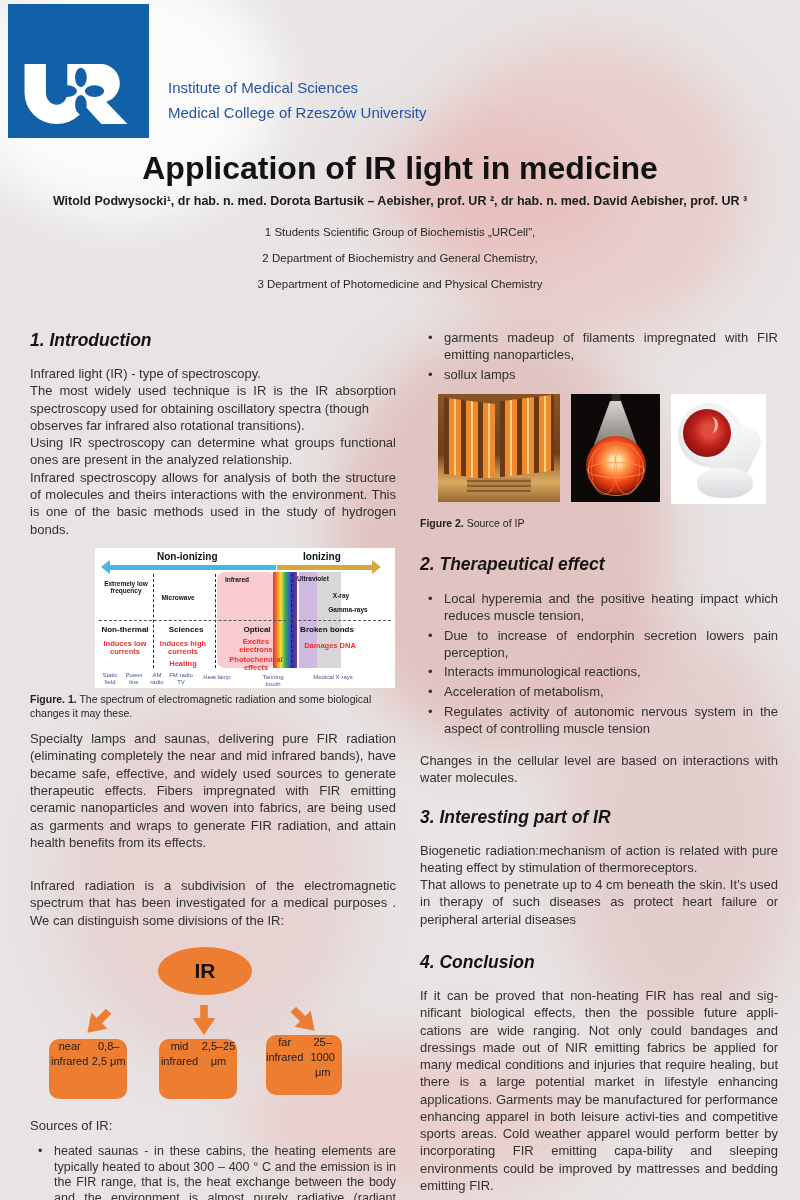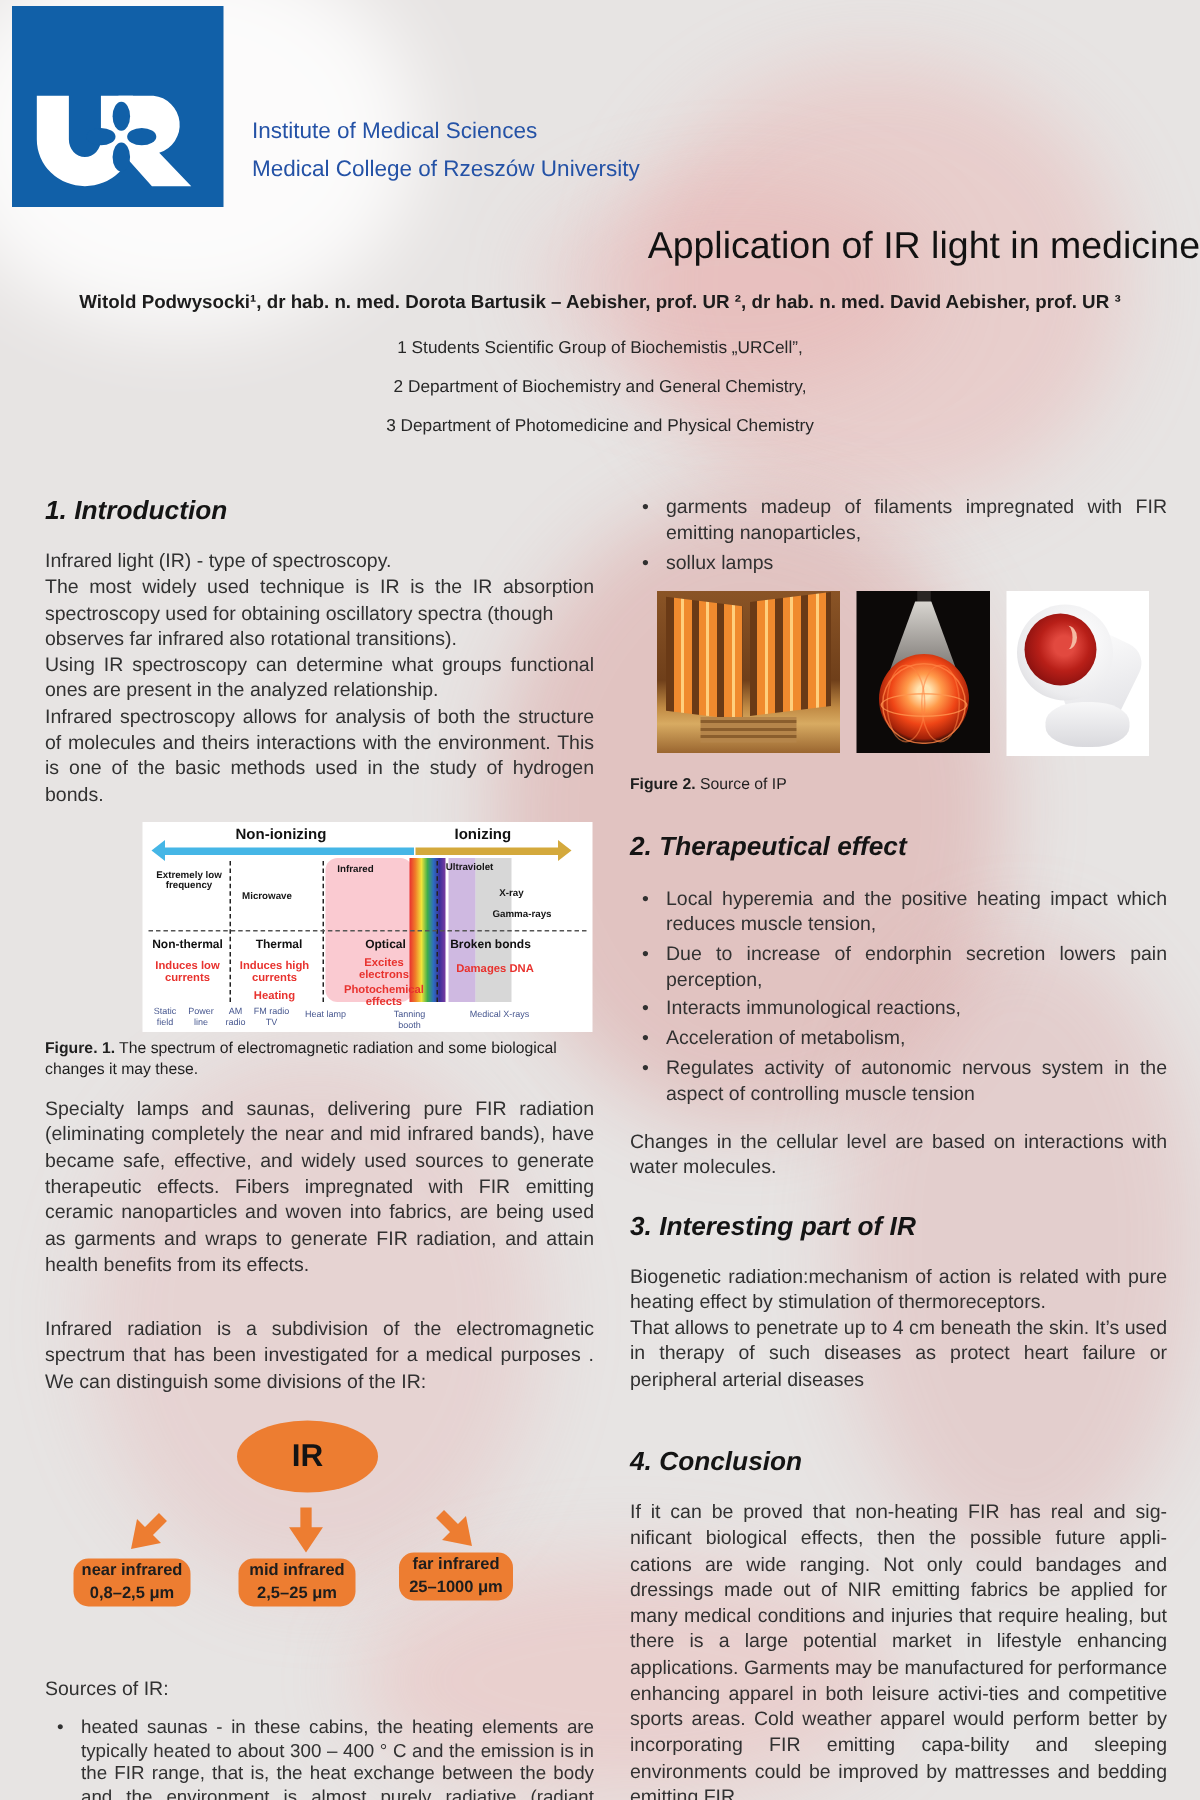--- a/index.html
+++ b/index.html
@@ -5,21 +5,21 @@
   html,body{margin:0;padding:0;background:#cfcccc;}
   .poster{position:relative;width:800px;height:1200px;background:#e7e4e3;overflow:hidden;
           font-family:"Liberation Sans",sans-serif;color:#303030;}
   .blob{position:absolute;border-radius:50%;filter:blur(26px);z-index:0;}
 
   
   .logo{position:absolute;left:8px;top:4px;width:141px;height:134px;background:#1160A8;z-index:2;}
   .logo svg{position:absolute;left:10px;top:56px;width:118px;height:68px;}
   .institute{position:absolute;left:168px;top:76px;font-weight:normal;font-size:15px;line-height:1.65;
              color:#2452A6;z-index:2;}
-  .title{position:absolute;left:0;right:0;top:150px;text-align:right;font-size:25px;font-weight:normal;
+  .title{position:absolute;left:0;right:0;top:150px;text-align:center;font-size:32px;font-weight:bold;
          color:#121212;z-index:2;}
   .authors{position:absolute;left:0;right:0;top:194px;text-align:center;font-size:12.5px;font-weight:bold;
            color:#1c1c1c;z-index:2;}
   .affils{position:absolute;left:0;right:0;top:226px;text-align:center;font-size:11.5px;color:#272727;z-index:2;}
   .affils div{margin-bottom:14px;}
 
   
   .col-left{position:absolute;left:30px;top:330px;width:366px;z-index:2;}
   .col-right{position:absolute;left:420px;top:330px;width:358px;z-index:2;}
   .section{font-size:17.5px;font-weight:bold;font-style:italic;color:#141414;margin:0 0 14px 0;}
@@ -47,22 +47,22 @@
   .f1b{font-size:6.5px;font-weight:bold;color:#151515;}
   .f1z{font-size:8px;font-weight:bold;color:#111;}
   .f1r{font-size:7.5px;font-weight:bold;color:#E8322E;text-align:center;}
   .f1s{font-size:6px;color:#47578F;}
 
   
   .ir-diagram{position:relative;height:158px;margin-top:18px;}
   .ir-ellipse{position:absolute;left:128px;top:0;width:94px;height:48px;background:#ED7D31;border-radius:50%;
       display:flex;align-items:center;justify-content:center;font-size:21px;font-weight:bold;color:#141414;}
   .ir-arrow{position:absolute;width:32px;height:34px;}
-  .ir-box{position:absolute;top:92px;height:32px;background:#ED7D31;border-radius:10px;color:#1d1d1d;
-      font-size:11px;text-align:center;display:flex;flex-direction:column;justify-content:center;line-height:1.35;font-weight:bold;}
+  .ir-box{position:absolute;top:92px;height:60px;background:#ED7D31;border-radius:10px;color:#1d1d1d;
+      font-size:11px;text-align:center;display:flex;justify-content:center;line-height:1.35;}
 
   
   .photos{position:relative;height:114px;margin-top:10px;}
   .photo{position:absolute;top:0;overflow:hidden;}
   .sauna{left:18px;width:122px;height:108px;
      background:linear-gradient(180deg,#8a5426 0%,#6f3f1a 55%,#c08a44 72%,#d8ab62 82%,#9a6630 100%);}
   .glowL{position:absolute;left:5%;top:7%;width:42%;height:70%;transform:skewY(7deg);
      background:repeating-linear-gradient(90deg,#6a3a16 0 5px,#f08a2e 5px 10px,#ffcf7e 10px 12px,#f08a2e 12px 17px);}
   .glowR{position:absolute;right:5%;top:4%;width:44%;height:70%;transform:skewY(-7deg);
      background:repeating-linear-gradient(90deg,#6a3a16 0 5px,#f08a2e 5px 10px,#ffcf7e 10px 12px,#f08a2e 12px 17px);}
@@ -157,21 +157,21 @@
       <div class="dash-h"></div>
 
       <span class="f1b" style="left:6px;top:32px;width:50px;">Extremely low frequency</span>
       <span class="f1b" style="left:60px;top:46px;width:46px;">Microwave</span>
       <span class="f1b" style="left:122px;top:28px;width:40px;">Infrared</span>
       <span class="f1b" style="left:196px;top:27px;width:44px;">Ultraviolet</span>
       <span class="f1b" style="left:228px;top:44px;width:36px;">X-ray</span>
       <span class="f1b" style="left:228px;top:58px;width:50px;">Gamma-rays</span>
 
       <span class="f1z" style="left:2px;top:77px;width:56px;">Non-thermal</span>
-      <span class="f1z" style="left:66px;top:77px;width:50px;">Thermal</span>
+      <span class="f1z" style="left:66px;top:77px;width:50px;">Sciences</span>
       <span class="f1z" style="left:138px;top:77px;width:48px;">Optical</span>
       <span class="f1z" style="left:200px;top:77px;width:64px;">Broken bonds</span>
 
       <span class="f1r" style="left:4px;top:92px;width:52px;">Induces low currents</span>
       <span class="f1r" style="left:60px;top:92px;width:56px;">Induces high currents</span>
       <span class="f1r" style="left:66px;top:112px;width:44px;">Heating</span>
       <span class="f1r" style="left:138px;top:90px;width:46px;">Excites electrons</span>
       <span class="f1r" style="left:134px;top:108px;width:54px;">Photochemical effects</span>
       <span class="f1r" style="left:204px;top:94px;width:62px;">Damages DNA</span>
 
@@ -254,17 +254,17 @@
       <div class="b-item">Regulates activity of autonomic nervous system in the aspect of controlling muscle tension</div>
     </div>
     <div class="body-txt" style="margin-top:14px;">Changes in the cellular level are based on interactions with water molecules.</div>
 
     <h2 class="section" style="margin-top:20px;">3. Interesting part of IR</h2>
     <div class="body-txt" style="margin-top:14px;">
       <div>Biogenetic radiation:mechanism of action is related with pure heating  effect by stimulation of thermoreceptors.</div>
       <div>That allows to penetrate up to 4 cm beneath the skin. It’s used in therapy   of such diseases as protect heart failure or peripheral arterial diseases</div>
     </div>
 
-    <h2 class="section" style="margin-top:36px;">4. Conclusion</h2>
+    <h2 class="section" style="margin-top:24px;">4. Conclusion</h2>
     <div class="body-txt" style="margin-top:14px;">If it can be proved that non-heating FIR has real and sig-nificant biological effects, then the possible future appli-cations are wide ranging. Not only could bandages and dressings made out of NIR emitting fabrics be applied for many medical conditions and injuries that require healing, but there is a large potential market in lifestyle enhancing applications. Garments may be manufactured for performance enhancing apparel in both leisure activi-ties and competitive sports areas. Cold weather apparel would perform better by incorporating FIR emitting capa-bility and sleeping environments could be improved by mattresses and bedding emitting FIR.</div>
   </div>
 
 </div>
 
 </body></html>

